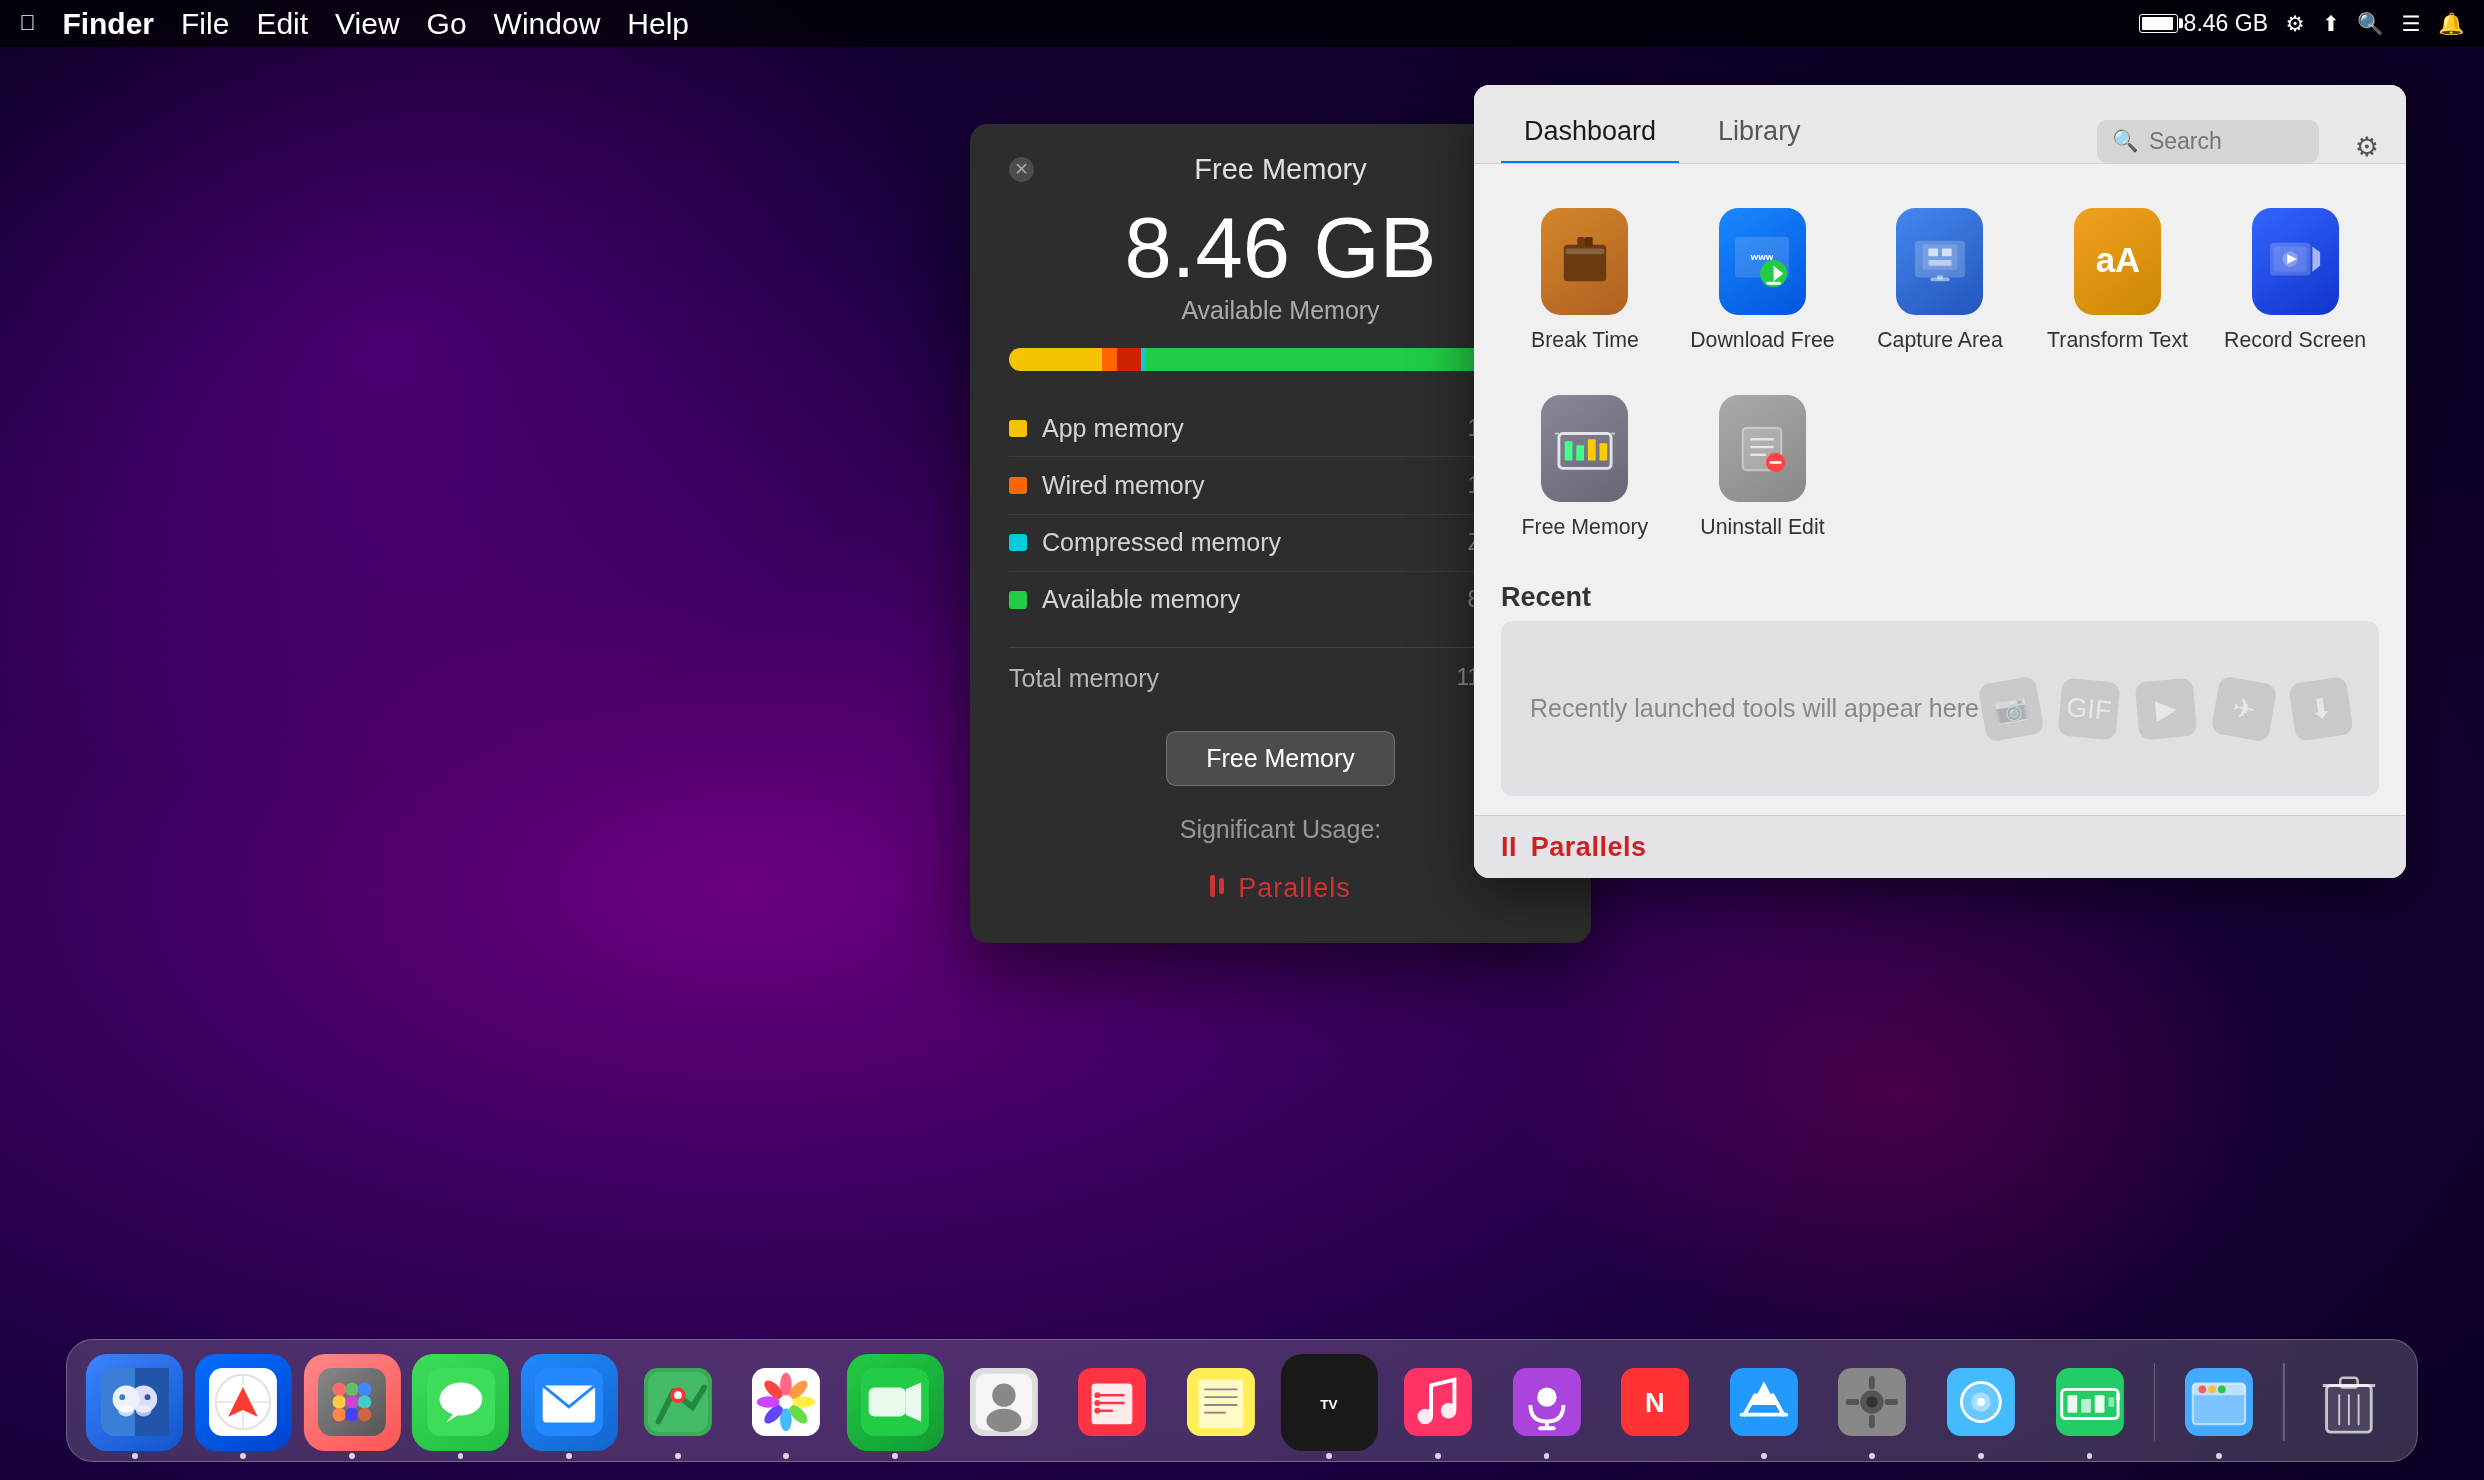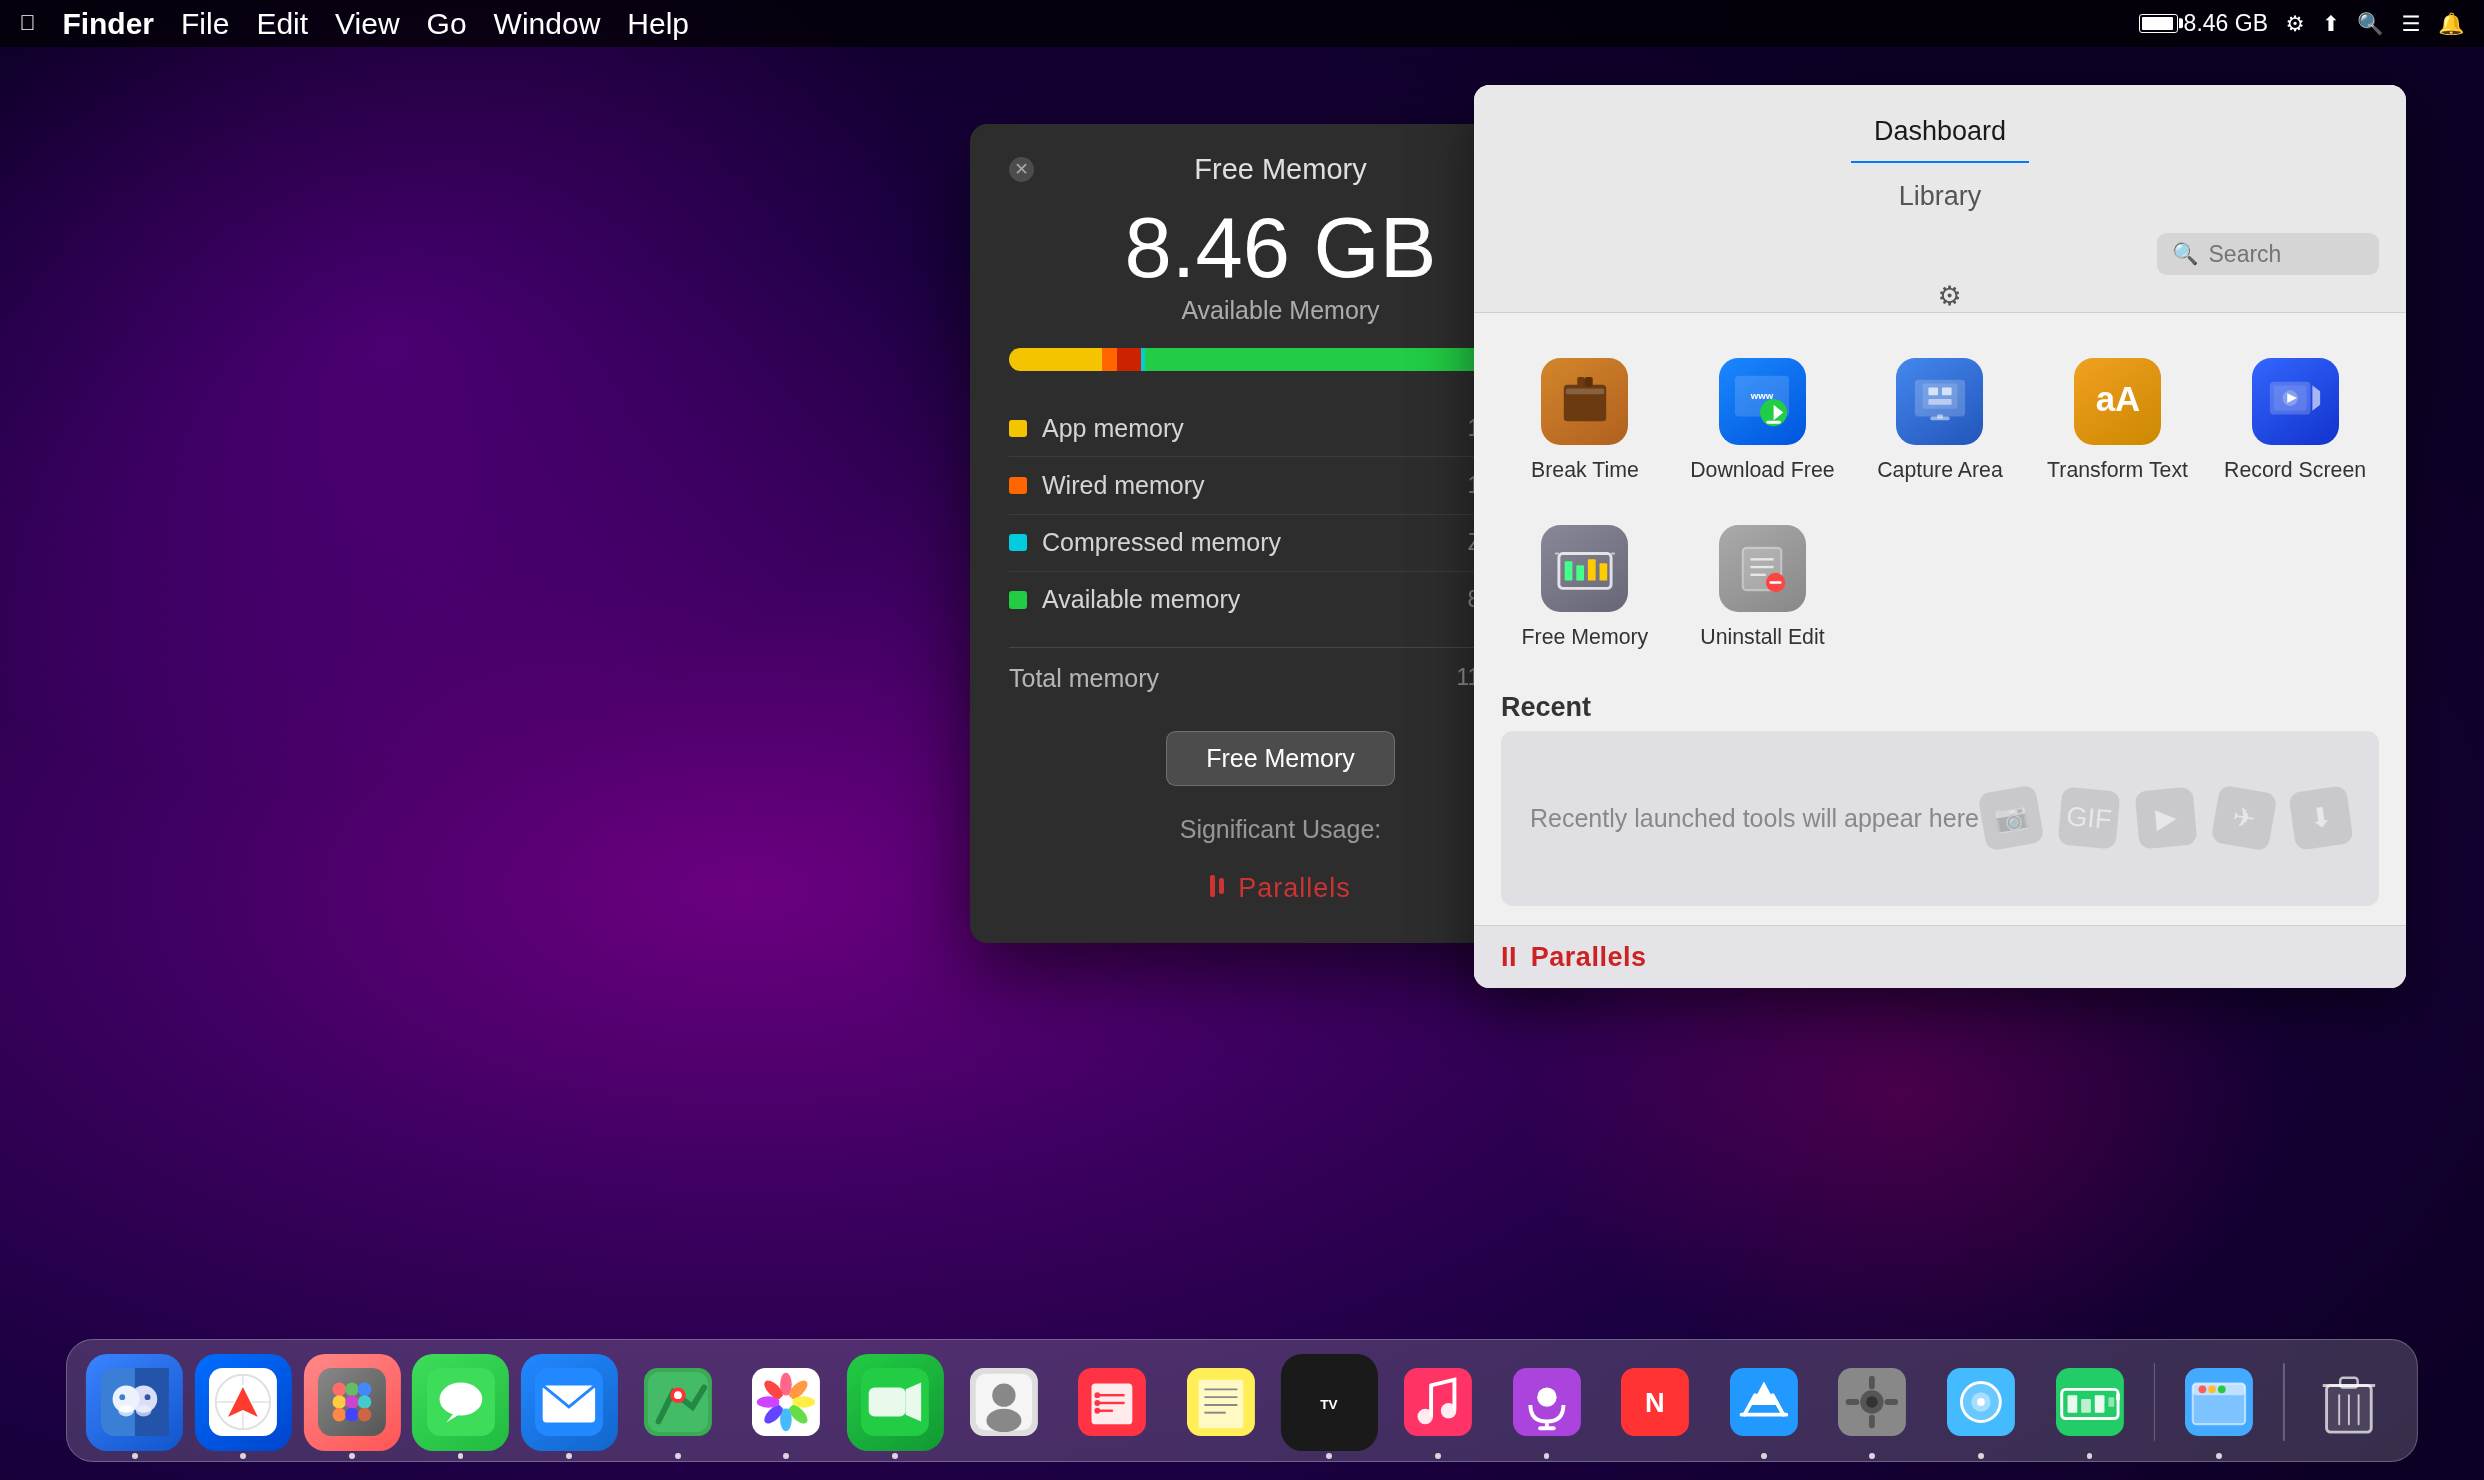--- a/index.html
+++ b/index.html
@@ -274,23 +274,22 @@
       z-index: 200;
       box-shadow: 0 19.4px 58px rgba(0,0,0,0.5);
     }
     .toolbox-header {
       background: #e8e8e8;
       padding: 17.5px 27px 0;
       border-bottom: 1px solid #d0d0d0;
     }
     .toolbox-tabs {
       display: flex;
-      align-items: center;
-      gap: 5px;
-      flex-direction: column;
+      align-items: flex-end;
+      gap: 16px;
     }
     .tab-item {
       padding: 13.6px 23px;
       font-size: 27px;
       cursor: pointer;
       color: #555;
       border-bottom: 2.9px solid transparent;
       font-weight: 400;
     }
     .tab-item.active {
@@ -335,21 +334,21 @@
       display: flex;
       flex-direction: column;
       align-items: center;
       padding: 17.5px 9.7px 13.6px;
       border-radius: 13.6px;
       cursor: pointer;
       transition: background 0.1s;
     }
     .tool-icon-wrap {
       width: 87px;
-      height: 87px;
+      height: 107px;
       border-radius: 19.4px;
       margin-bottom: 11.6px;
       display: flex;
       align-items: center;
       justify-content: center;
       font-size: 49px;
     }
     .tool-name {
       font-size: 21.3px;
       color: #333;

